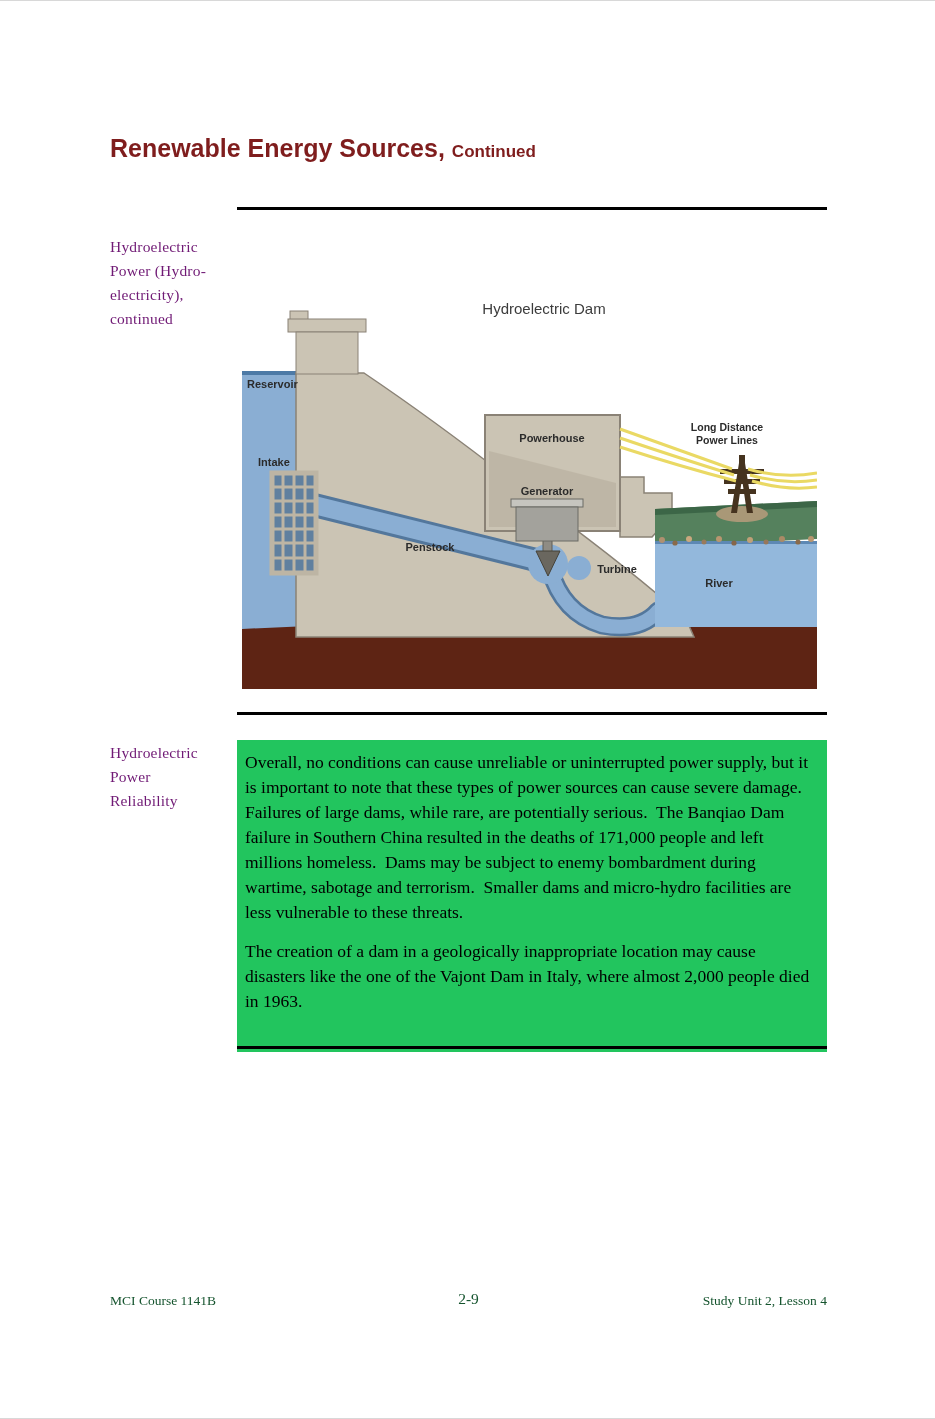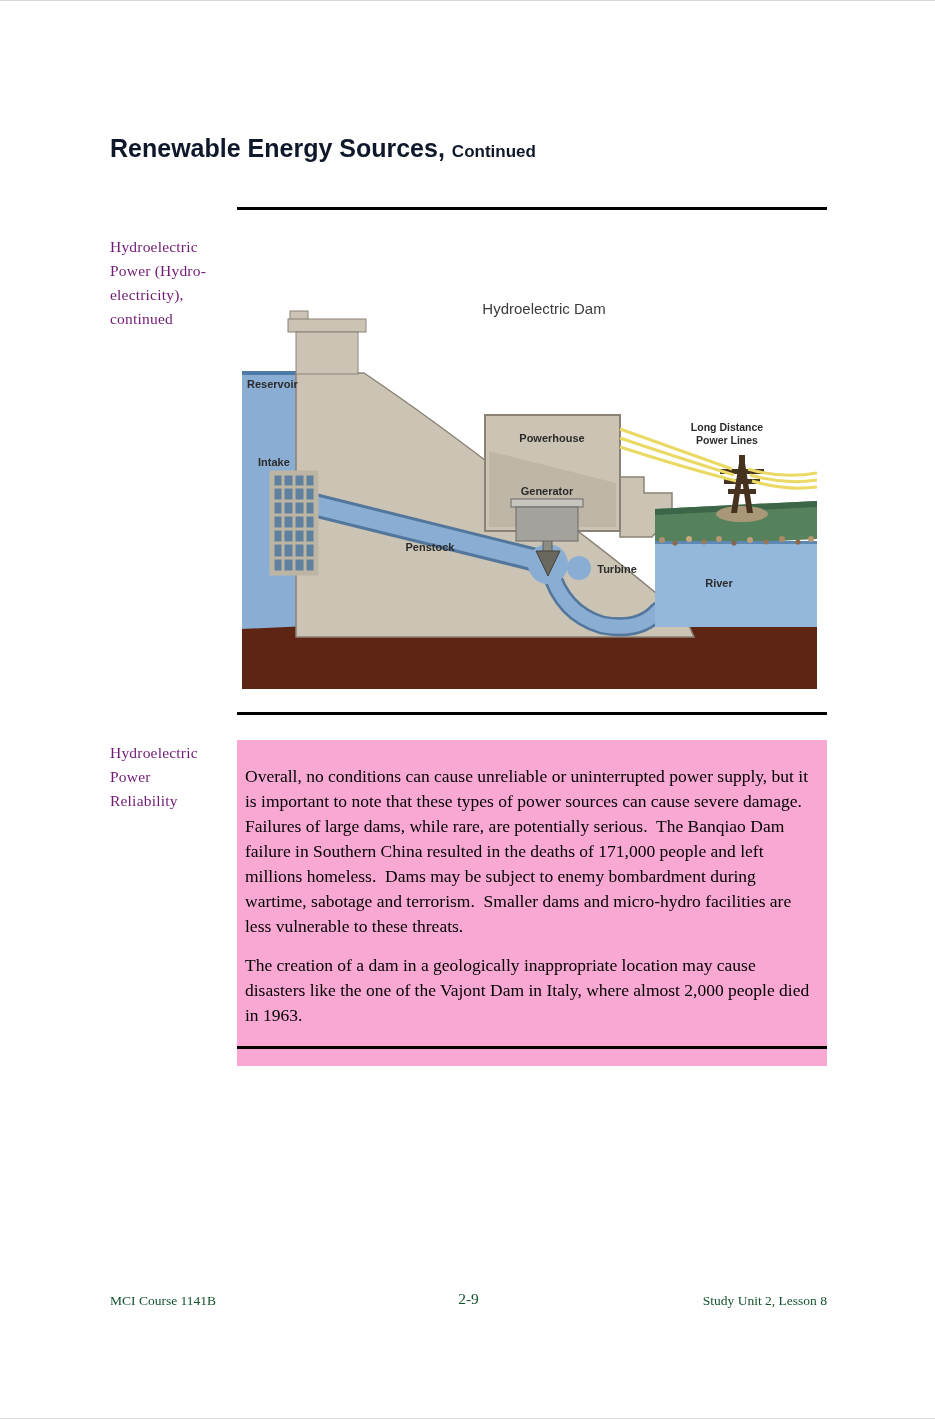--- a/index.html
+++ b/index.html
@@ -8,42 +8,42 @@
     width: 935px; height: 1419px;
     font-family: "Liberation Serif", serif;
     position: relative; overflow: hidden;
   }
   .page {
     position: absolute; inset: 0; background: #ffffff;
     border-top: 1px solid #d8d8d8; border-bottom: 1px solid #d8d8d8;
   }
   .page-header {
     position: absolute; left: 110px; top: 133px;
-    font-family: "Liberation Sans", sans-serif; font-weight: bold; color: #0f172a;
+    font-family: "Liberation Sans", sans-serif; font-weight: bold; color: #7f1d1d;
   }
   .title-main { font-size: 25px; }
   .title-suffix { font-size: 17px; margin-left: 7px; }
   .rule { position: absolute; left: 237px; width: 590px; height: 3px; background: #000; }
   .rule-1 { top: 206px; }
   .rule-2 { top: 711px; }
   .rule-3 { top: 1045px; }
   .side-label {
     position: absolute; left: 110px; width: 128px;
     font-size: 15.5px; line-height: 24px; letter-spacing: 0.2px;
     color: #701a75; white-space: pre-line;
   }
   .label-1 { top: 234px; }
   .label-2 { top: 740px; }
   .diagram {
     position: absolute; left: 242px; top: 280px; width: 575px; height: 408px;
     background: #86efac;
   }
   .text-block {
     position: absolute; left: 237px; top: 739px; width: 590px;
-    background: #f9a8d4; padding: 24px 12px 22px 8px;
+    background: #22c55e; padding: 10px 12px 22px 8px;
   }
   .text-block p {
     font-size: 17.5px; line-height: 25px; color: #000;
     white-space: pre-wrap; margin: 0 0 14px 0;
   }
   .text-block p:last-child { margin-bottom: 16px; }
   .footer {
     position: absolute; left: 110px; top: 1292px; width: 717px; height: 22px;
     font-size: 13.5px; color: #14532d; z-index: 1;
   }
@@ -181,17 +181,17 @@
   <section class="text-block">
     <p>Overall, no conditions can cause unreliable or uninterrupted power supply, but it is important to note that these types of power sources can cause severe damage.  Failures of large dams, while rare, are potentially serious.  The Banqiao Dam failure in Southern China resulted in the deaths of 171,000 people and left millions homeless.  Dams may be subject to enemy bombardment during wartime, sabotage and terrorism.  Smaller dams and micro-hydro facilities are less vulnerable to these threats.</p>
     <p>The creation of a dam in a geologically inappropriate location may cause disasters like the one of the Vajont Dam in Italy, where almost 2,000 people died in 1963.</p>
   </section>
 
   <div class="rule rule-3"></div>
 
   <div class="footer">
     <span class="f-left">MCI Course 1141B</span>
     <span class="f-center">2-9</span>
-    <span class="f-right">Study Unit 2, Lesson 8</span>
+    <span class="f-right">Study Unit 2, Lesson 4</span>
   </div>
 
 
 </div>
 
 </body></html>

